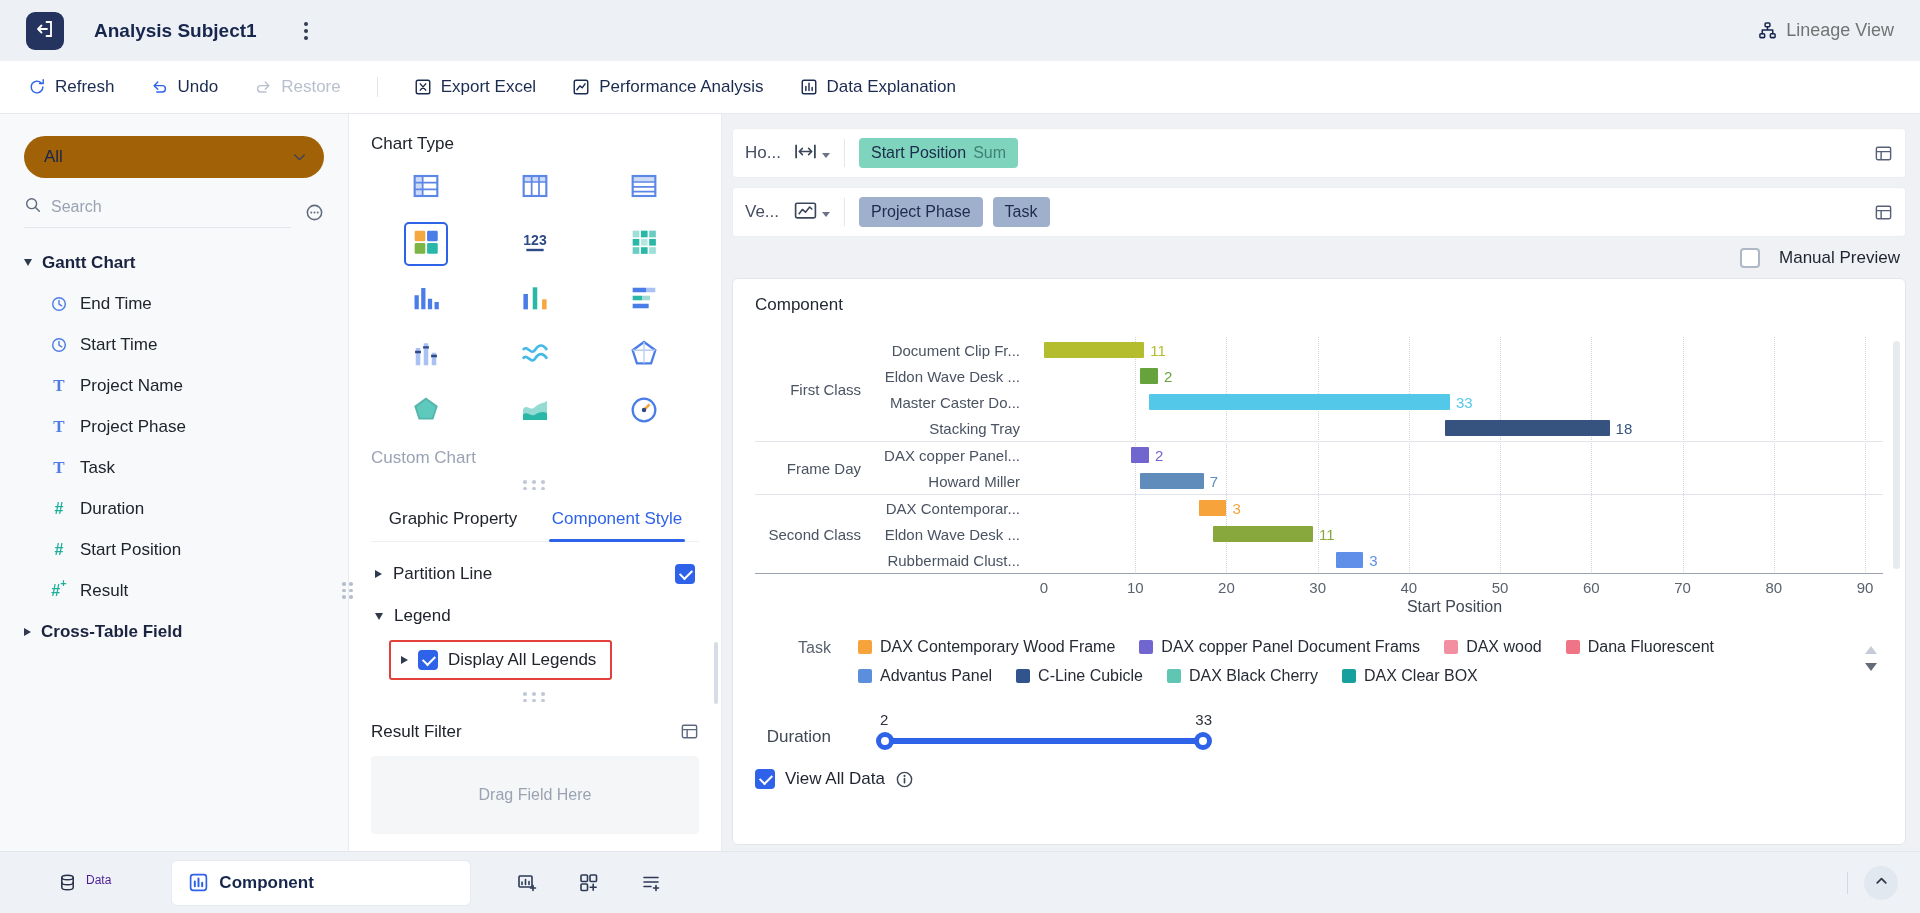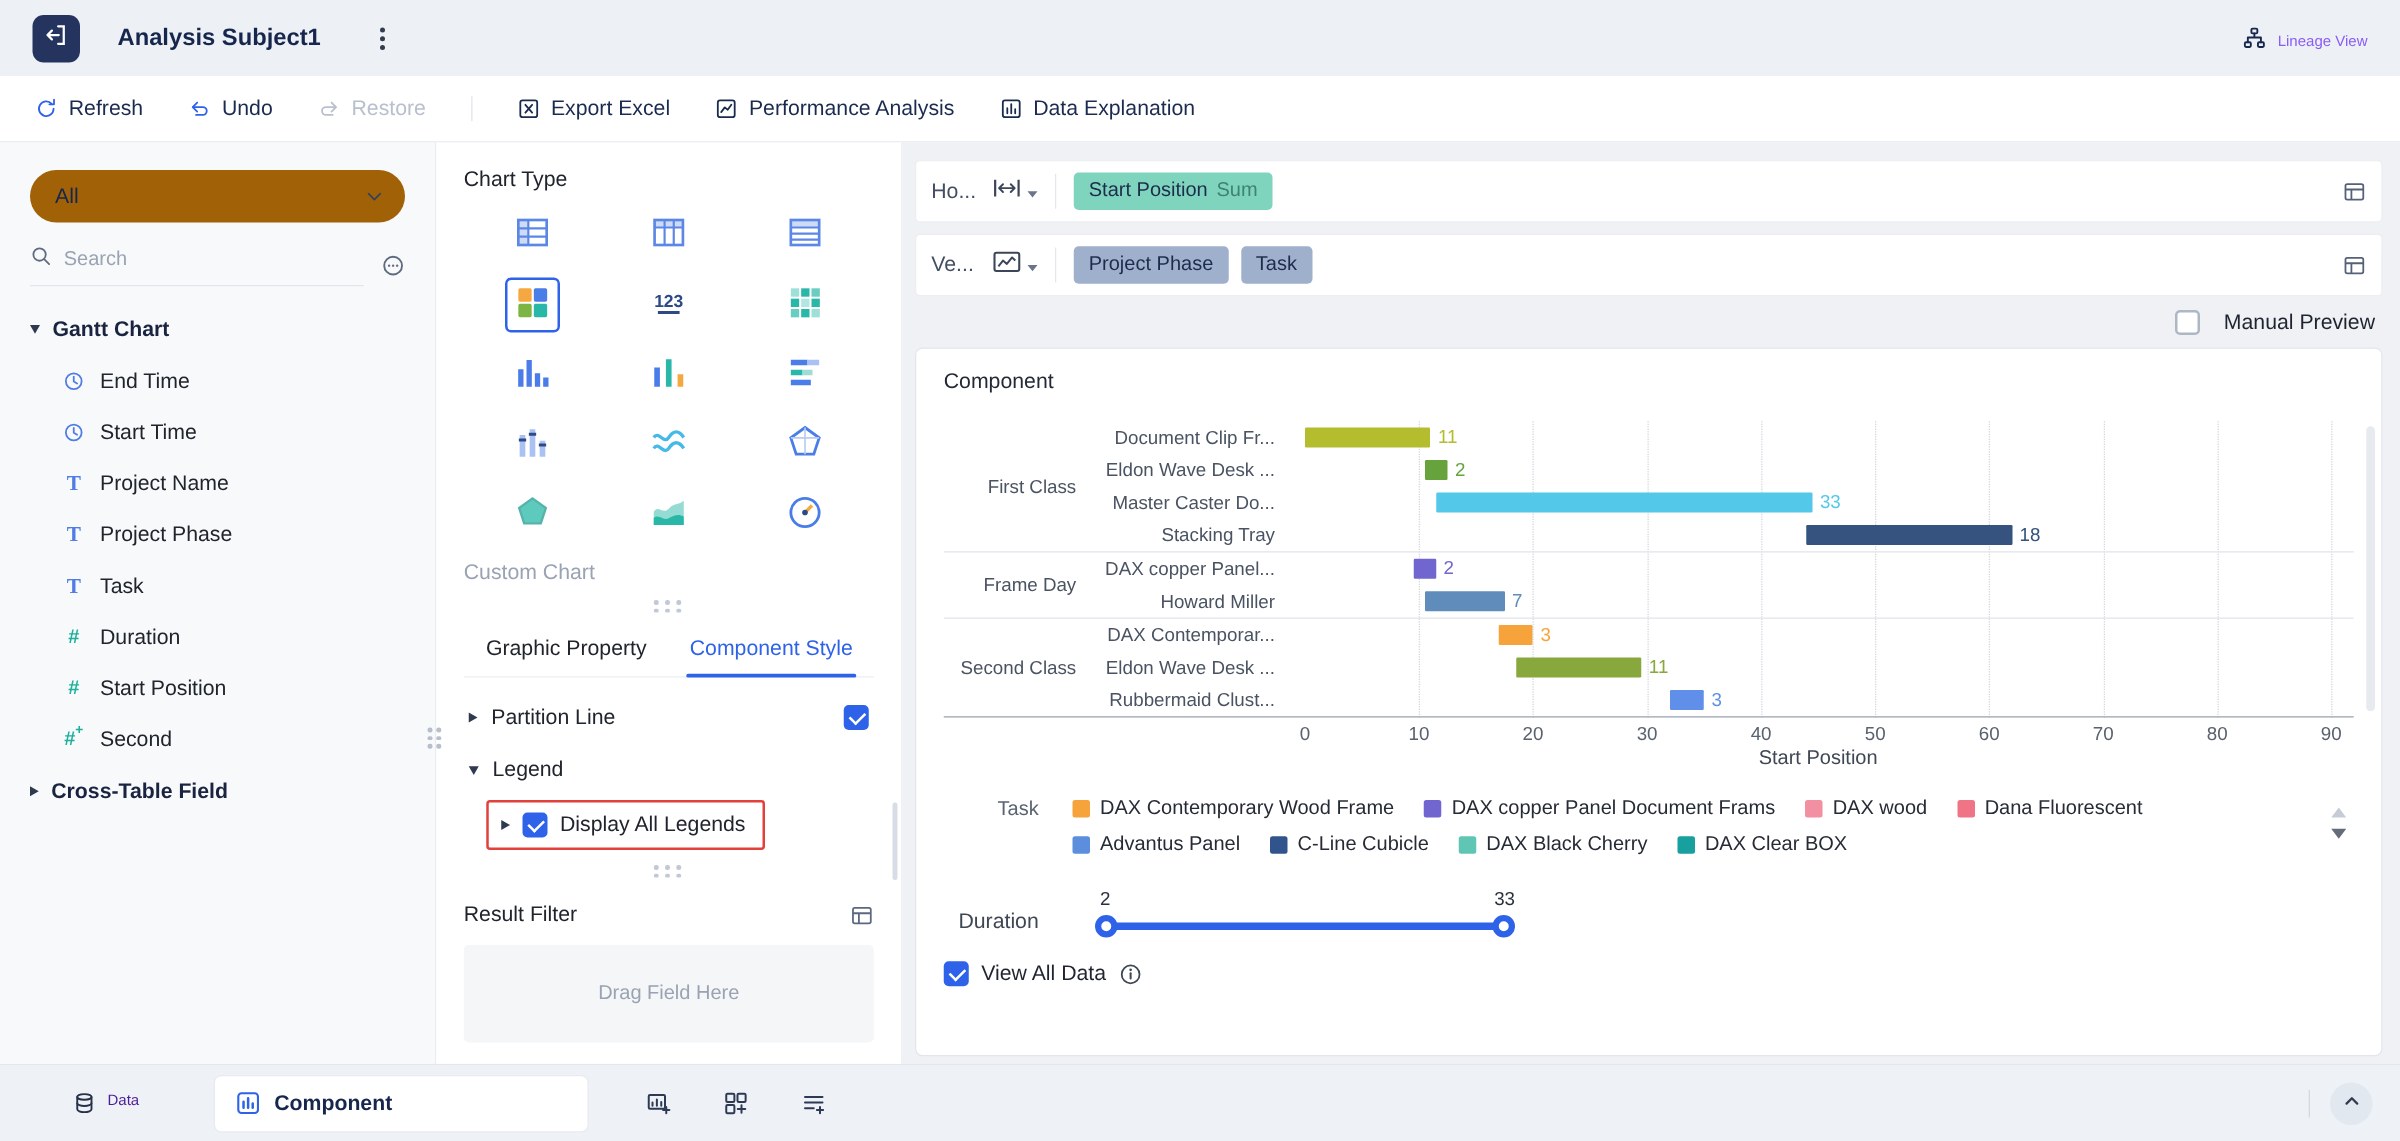--- a/index.html
+++ b/index.html
@@ -7,21 +7,21 @@
     font-family:"Liberation Sans","DejaVu Sans",sans-serif;-webkit-user-select:none}
   .app{width:1920px;height:913px;display:flex;flex-direction:column}
 
   
   .topbar{height:61px;background:#edf1f6;display:flex;align-items:center;padding:0 26px;flex:none}
   .exit-btn{width:38px;height:38px;border-radius:9px;background:#25345f;display:flex;align-items:center;justify-content:center;cursor:pointer;flex:none}
   .doc-title{font-size:19px;font-weight:700;color:#17264d;margin-left:30px;white-space:nowrap}
   .kebab{display:flex;flex-direction:column;gap:3px;margin-left:42px;padding:5px;cursor:pointer}
   .kebab i{width:4px;height:4px;border-radius:50%;background:#333c4e}
   .spacer{flex:1}
-  .lineage{display:flex;align-items:flex-end;gap:9px;font-size:12px;color:#8b5cf6;cursor:pointer}
+  .lineage{display:flex;align-items:center;gap:9px;font-size:18px;color:#737373;cursor:pointer}
   .lineage .ic{display:inline-flex;color:#17264d}
 
   
   .toolbar{height:53px;background:#fff;border-bottom:1px solid #e5e8ee;display:flex;align-items:center;padding:0 28px;gap:36px;flex:none}
   .tb-item{display:flex;align-items:center;gap:9px;font-size:17px;color:#1b2b50;cursor:pointer;white-space:nowrap}
   .tb-item .tb-icon{display:inline-flex;color:#1b2b50}
   .tb-item.accent .tb-icon{color:#2e62e9}
   .tb-item.disabled{color:#b9c0cd;cursor:default}
   .tb-item.disabled .tb-icon{color:#b9c0cd}
   .tb-sep{width:1px;height:20px;background:#e0e4ea}
@@ -63,21 +63,21 @@
   .dots-h i{width:3.5px;height:3.5px;border-radius:50%;background:#c2c9d6}
   .tabs{display:flex;margin-top:6px;border-bottom:1px solid #eceef2}
   .tab{flex:1;text-align:center;font-size:17px;color:#20242c;padding:13px 0 12px;position:relative;cursor:pointer}
   .tab.active{color:#2e62e9}
   .tab.active::after{content:"";position:absolute;left:14px;right:14px;bottom:-1px;height:3px;background:#2e62e9;border-radius:2px}
   .sec-row{display:flex;align-items:center;gap:11px;margin-top:22px;padding:0 4px;cursor:pointer}
   .sec-row .lbl{font-size:17px;color:#20242c}
   .sec-row .sp{flex:1}
   .legend-child{display:inline-flex;align-items:center;gap:10px;border:2px solid #e2403a;border-radius:3px;padding:8px 14px 8px 10px;margin:14px 0 0 18px;cursor:pointer}
   .legend-child .lbl{font-size:17px;color:#20242c}
-  .result-filter{display:flex;align-items:flex-end;justify-content:space-between;margin-top:20px;font-size:17px;color:#20242c}
+  .result-filter{display:flex;align-items:flex-start;justify-content:space-between;margin-top:20px;font-size:17px;color:#20242c}
   .result-filter .ic{display:inline-flex;color:#5c6880;cursor:pointer}
   .drag-box{margin-top:14px;height:78px;background:#f4f6f8;border-radius:4px;display:flex;align-items:center;justify-content:center;font-size:16px;color:#9aa3b2}
   .panel-scrollbar{position:absolute;right:3px;top:528px;width:4px;height:62px;background:#d7dde6;border-radius:2px;cursor:pointer}
 
   
   .canvas{flex:1;background:#eff1f4;padding:14px 14px 6px 10px;display:flex;flex-direction:column;overflow:hidden}
   .shelf{height:50px;background:#fff;border:1px solid #eceef2;border-radius:4px;display:flex;align-items:center;padding:0 12px;margin-bottom:9px;flex:none}
   .shelf-label{font-size:17px;color:#444e62;width:48px;flex:none}
   .axis-ic{display:flex;align-items:end;gap:4px;color:#3c465a;cursor:pointer}
   .caret{width:0;height:0;border-top:5px solid #6b7488;border-left:4px solid transparent;border-right:4px solid transparent;margin-bottom:7px}
@@ -307,21 +307,21 @@
           <div class="tree-row child">
             <span class="fi number hletter">#</span>
             <span class="lbl">Duration</span>
           </div>
           <div class="tree-row child">
             <span class="fi number hletter">#</span>
             <span class="lbl">Start Position</span>
           </div>
           <div class="tree-row child">
             <span class="fi count hletter">#<b>+</b></span>
-            <span class="lbl">Second</span>
+            <span class="lbl">Result</span>
           </div>
           <div class="tree-row group">
             <span class="tri-r"></span>
             <span class="lbl">Cross-Table Field</span>
           </div>
         </div>
       <div class="splitter-dots">
           <i></i>
           <i></i>
           <i></i>

